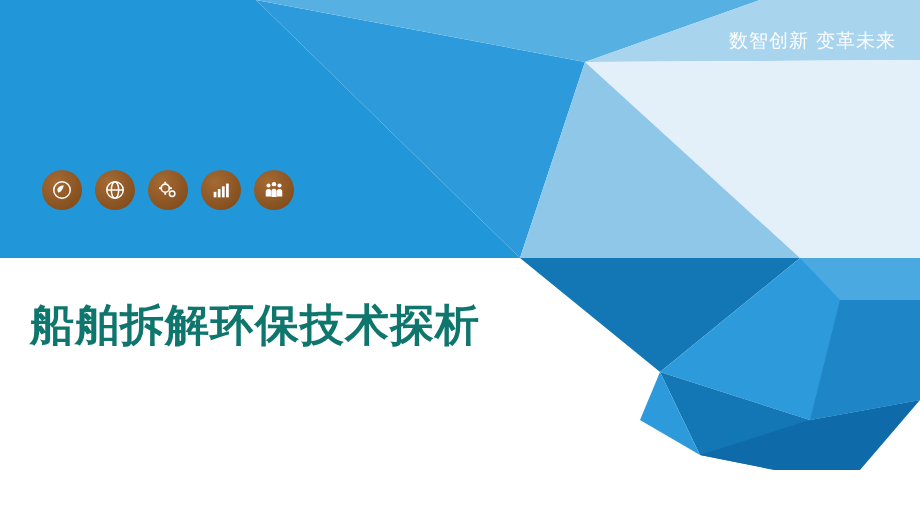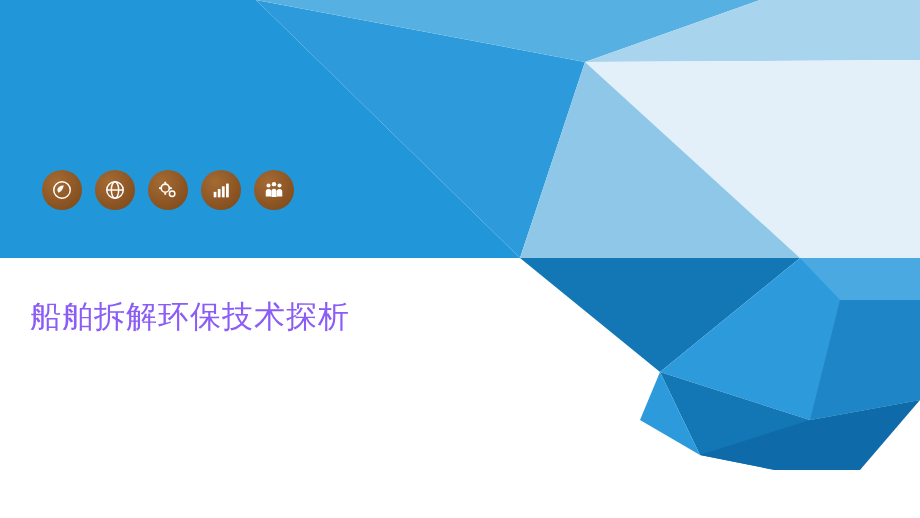--- a/index.html
+++ b/index.html
@@ -71,23 +71,23 @@
     color: #ffffff;
   }
   .icon-badge svg {
     display: block;
   }
   
   .title {
     position: absolute;
     left: 30px;
     top: 296px;
-    font-size: 31px;
-    font-weight: normal;
-    color: #8b5cf6;
+    font-size: 44px;
+    font-weight: bold;
+    color: #0f766e;
     letter-spacing: 1px;
     font-family: "DejaVu Sans", sans-serif;
     white-space: nowrap;
   }
 </style>
 </head>
 <body>
 
 <div class="slide">
 
@@ -107,20 +107,21 @@
       <polygon points="520,258 800,258 660,372" fill="#1376b5"></polygon>
       <polygon points="800,258 920,258 920,400 810,420 660,372" fill="#2d9bdb"></polygon>
       <polygon points="660,372 810,420 790,440 775,470 700,455" fill="#1376b5"></polygon>
       <polygon points="700,455 775,470 860,470 920,400 810,420" fill="#0e6aa8"></polygon>
       <polygon points="660,372 700,455 640,420" fill="#2d9bdb"></polygon>
       <polygon points="800,258 920,258 920,300 840,300" fill="#4aa9e0"></polygon>
       <polygon points="840,300 920,300 920,400 810,420" fill="#1e86c6"></polygon>
     </svg>
   </div>
 
+  <div class="tagline">数智创新  变革未来</div>
 
   <div class="icon-row">
     <div class="icon-badge">
       <svg width="22" height="22" viewBox="0 0 24 24" fill="none" stroke="#ffffff" stroke-width="1.6">
         <circle cx="12" cy="12" r="9"></circle>
         <path d="M8 15c3-1 5-4 6-8-4 0-7 2-7 5 0 1 .4 2 1 3z" fill="#ffffff" stroke="none"></path>
       </svg>
     </div>
     <div class="icon-badge">
       <svg width="22" height="22" viewBox="0 0 24 24" fill="none" stroke="#ffffff" stroke-width="1.6">

